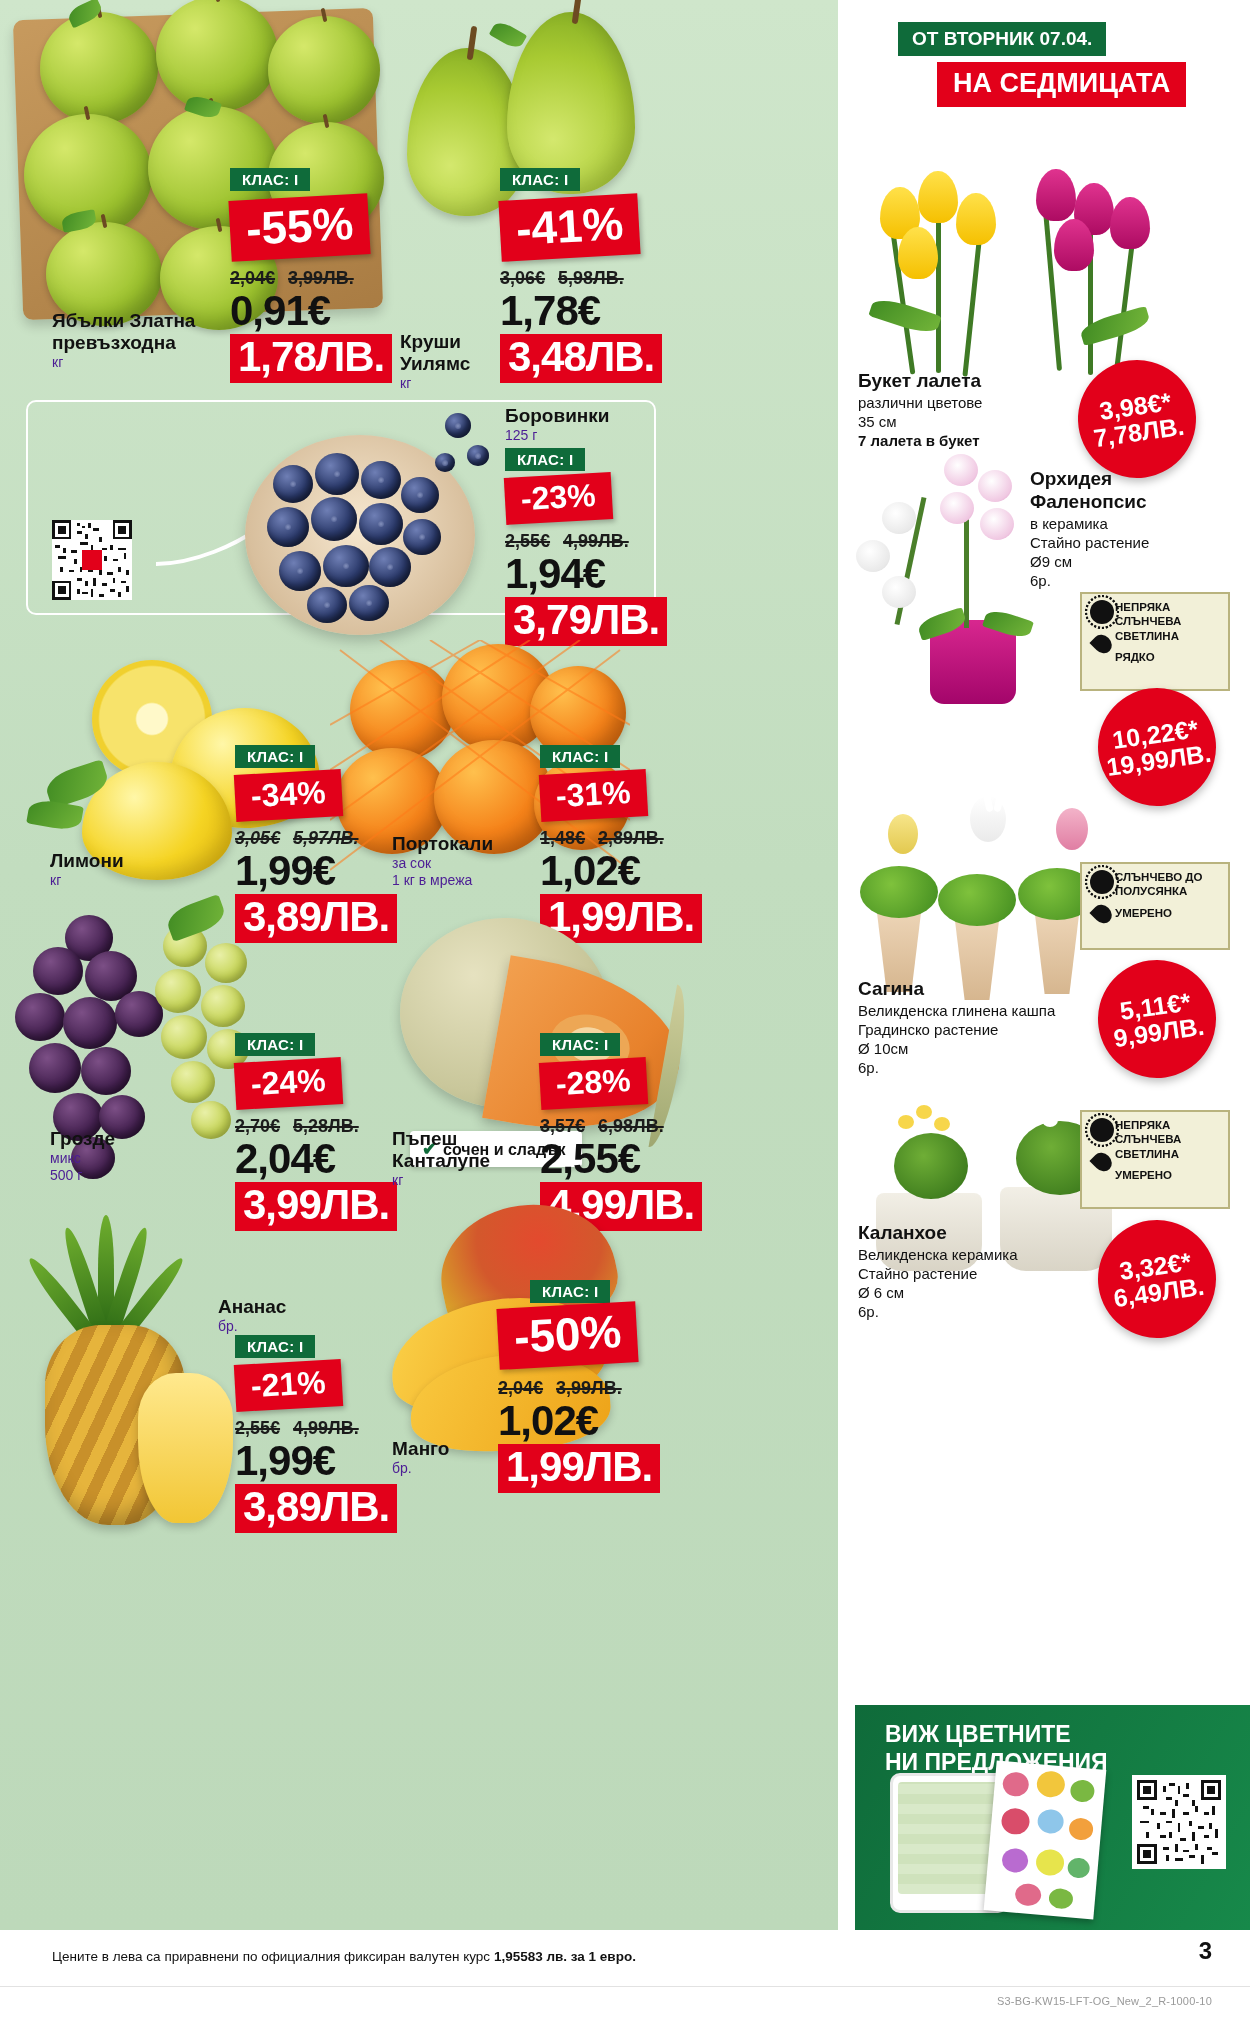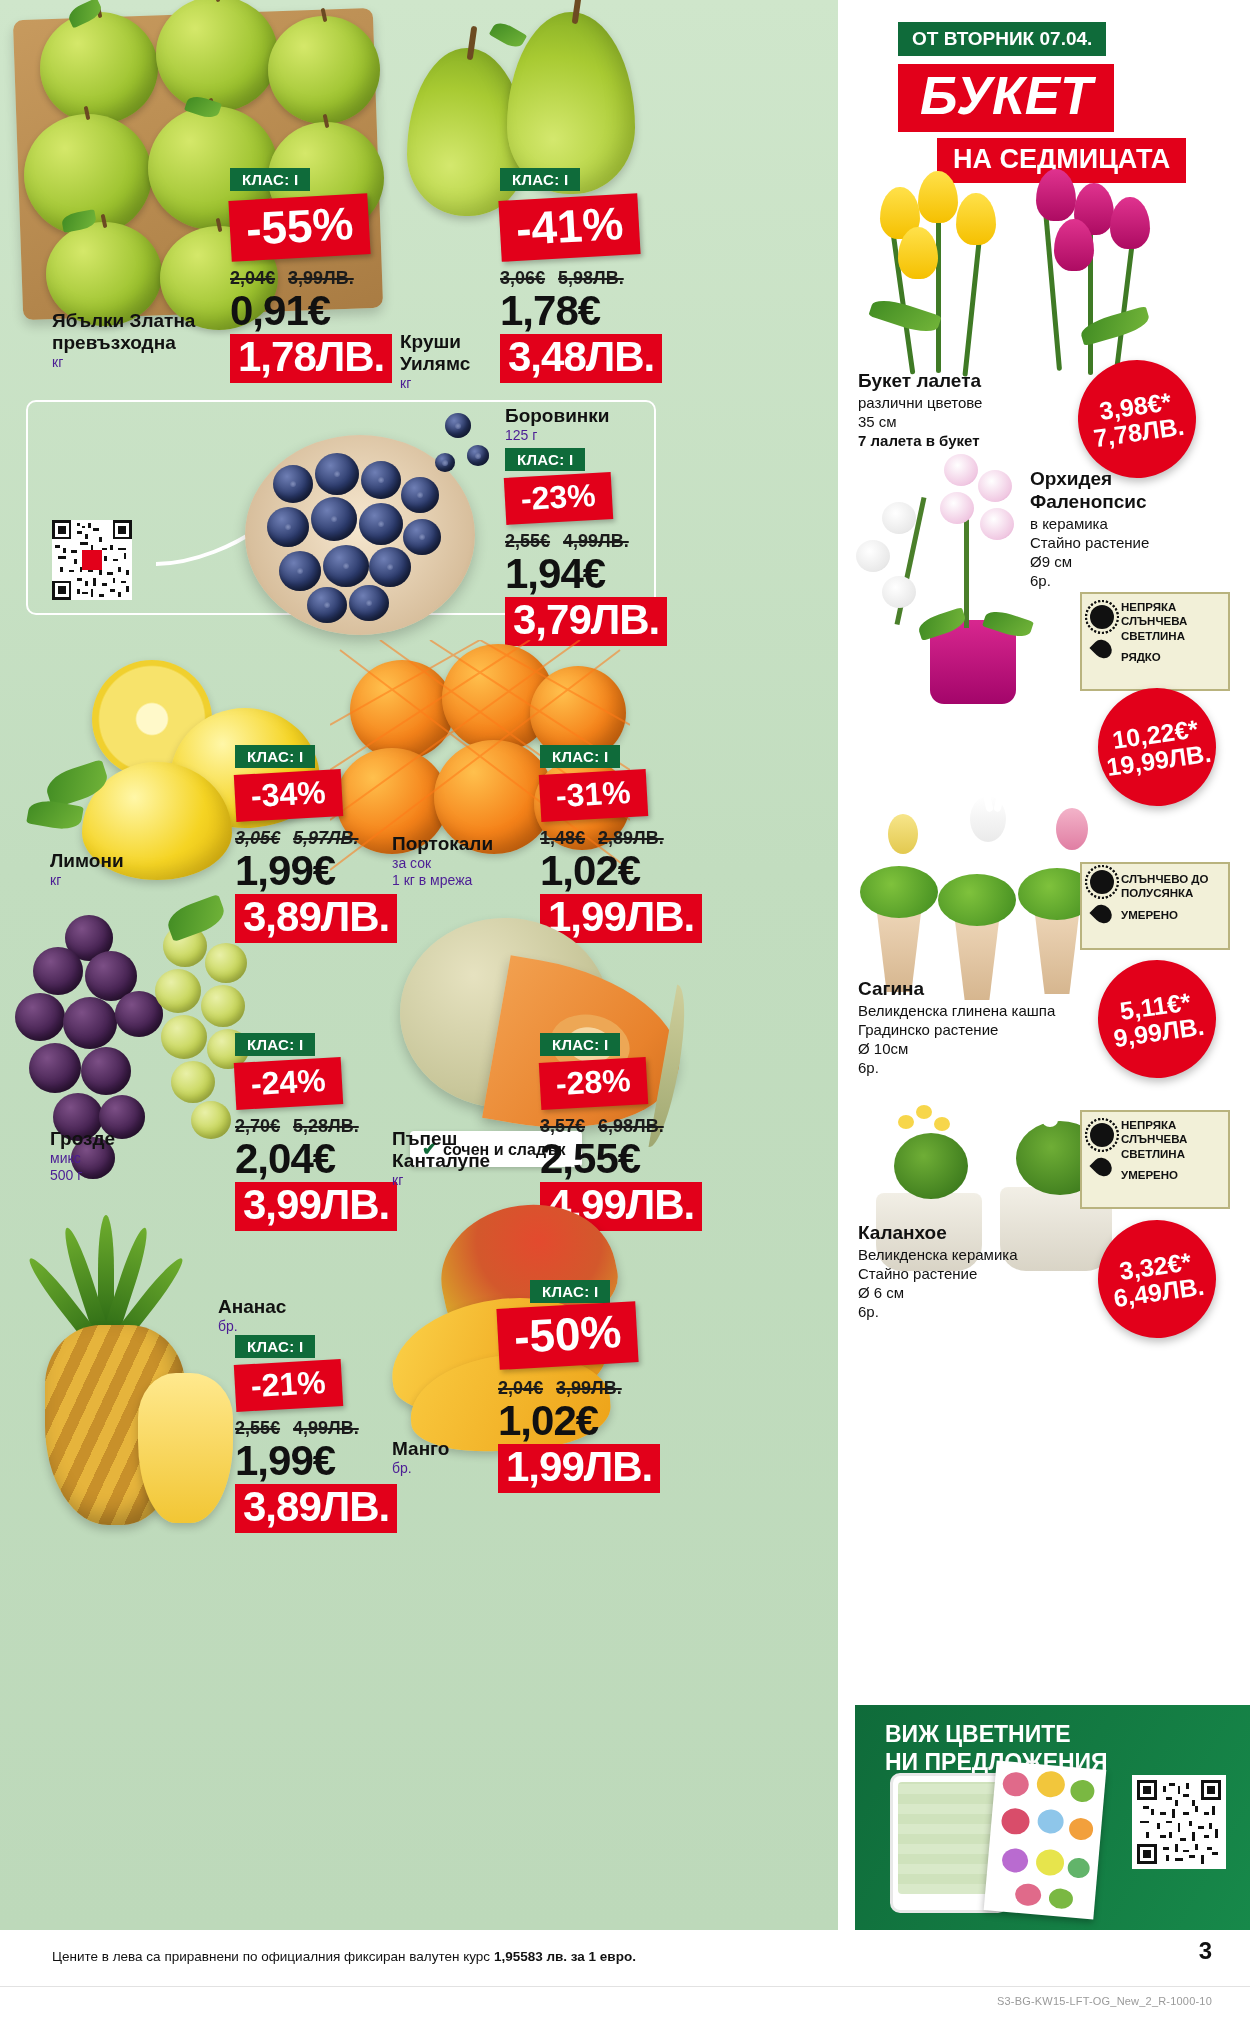--- a/index.html
+++ b/index.html
@@ -191,21 +191,21 @@
   .pricebubble{
     position:absolute; width:118px; height:118px; border-radius:50%;
     background:#e2001a; color:#fff; display:flex; flex-direction:column;
     align-items:center; justify-content:center; transform:rotate(-8deg);
     box-shadow:0 4px 8px rgba(0,0,0,.25);
   }
   .pricebubble .e{ font-size:25px; font-weight:bold; line-height:1.05;}
   .pricebubble .l{ font-size:25px; font-weight:bold; line-height:1.05;}
   .care-box{
     position:absolute; background:#f2f0d8; border:2px solid #b9b37e;
-    padding:6px 10px 24px 8px; display:flex; align-items:center; gap:7px;
+    padding:6px 10px 24px 8px; display:flex; gap:1px;
   }
   .care-box .txt{ font-size:11.5px; font-weight:bold; color:#111; line-height:1.25;}
   .sun{ width:24px;height:24px;border-radius:50%;background:#111; position:relative;flex:0 0 auto;}
   .sun:before,.sun:after{content:"";position:absolute;inset:-5px;border-radius:50%;
      border:2px dotted #111;}
   .drop{ width:17px;height:20px;background:#111;border-radius:0 55% 55% 55%;
      transform:rotate(-45deg); margin-top:4px;}
 
   .flower-name{ font-size:19px; font-weight:bold; color:#111; line-height:1.2;}
   .flower-sub{ font-size:15px; color:#111; line-height:1.28;}
@@ -626,21 +626,20 @@
       <div class="pname">Манго</div>
       <div class="psub">бр.</div>
     </div>
 
   </div>
 
   <div class="right-col"></div>
 
   <div class="bouquet-header">
     <div class="ot-vtornik">ОТ ВТОРНИК 07.04.</div>
-    <div><span class="buket">БУКЕТ</span></div>
     <div style="margin-left:36px;"><span class="na-sedmicata">НА СЕДМИЦАТА</span></div>
   </div>
 
   <div class="photo" style="left:850px; top:165px; width:340px; height:215px;">
     <div class="tulip-stem" style="left:50px; top:60px;  height:150px; transform:rotate(-8deg);"></div>
     <div class="tulip-stem" style="left:86px; top:48px;  height:160px;"></div>
     <div class="tulip-stem" style="left:120px;top:66px;  height:146px; transform:rotate(6deg);"></div>
     <div class="tulip-stem" style="left:200px;top:44px;  height:162px; transform:rotate(-5deg);"></div>
     <div class="tulip-stem" style="left:238px;top:58px;  height:152px;"></div>
     <div class="tulip-stem" style="left:272px;top:70px;  height:142px; transform:rotate(7deg);"></div>

